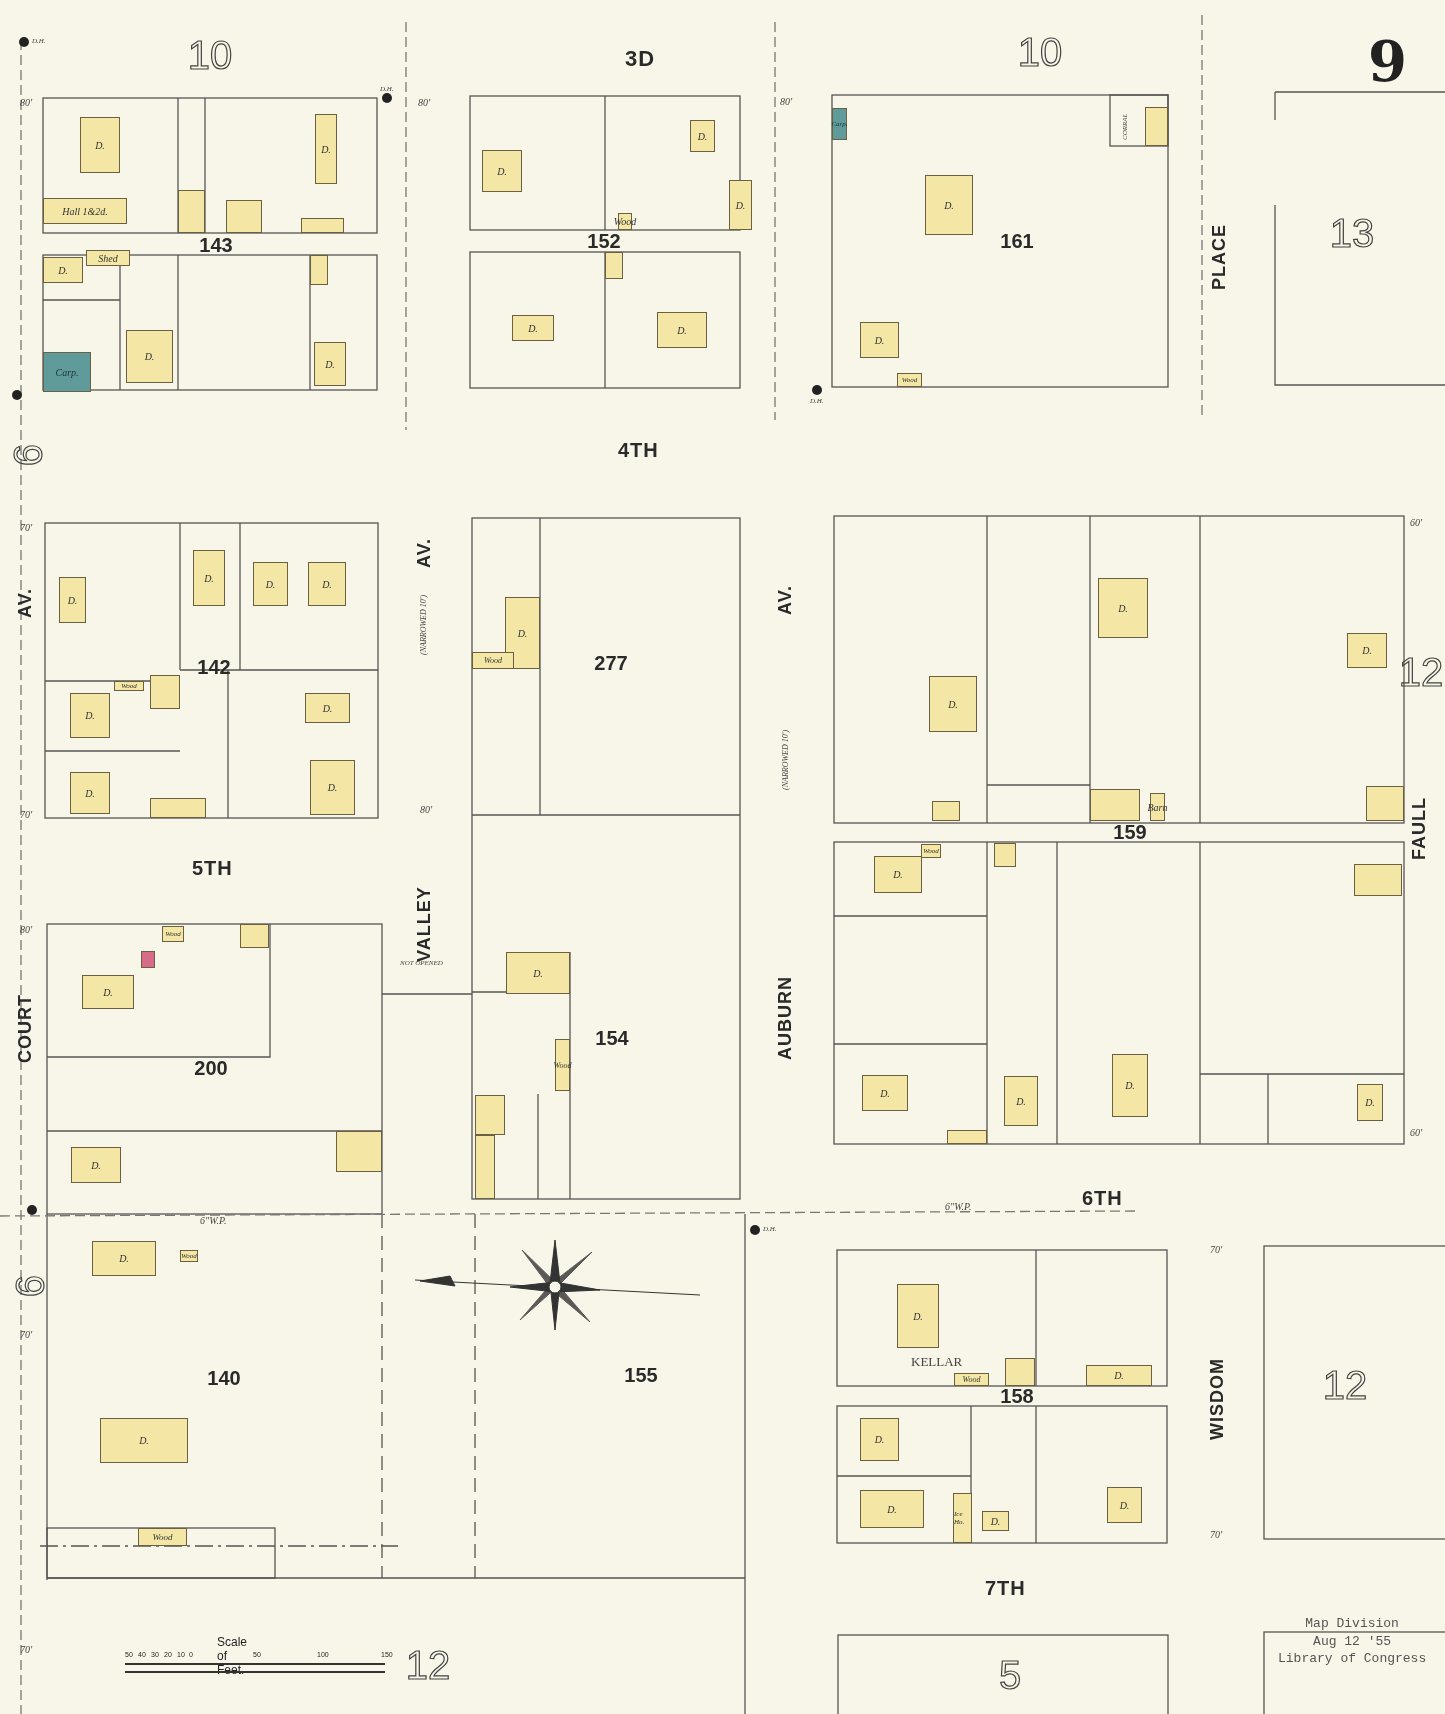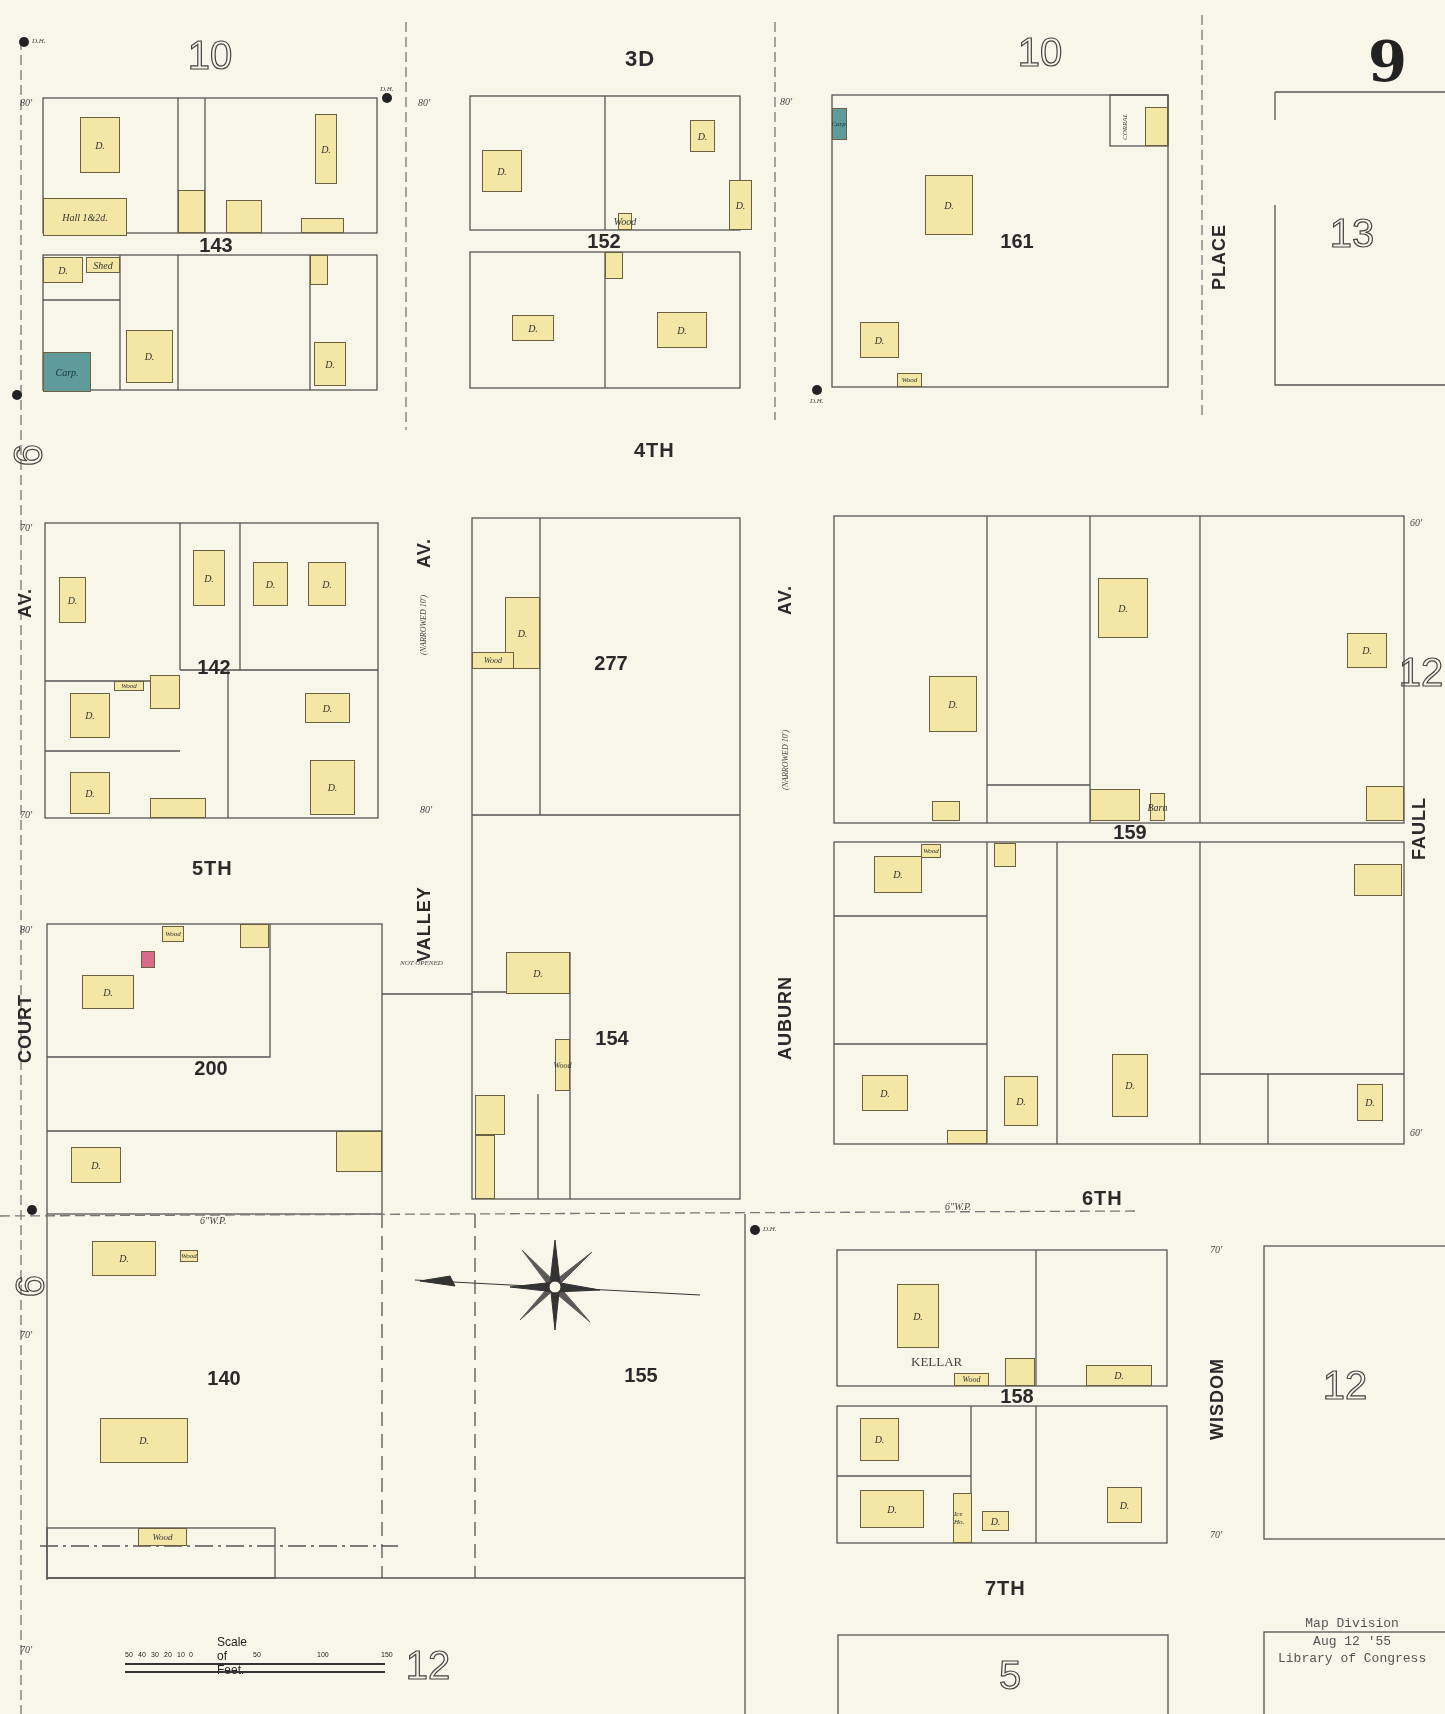--- a/index.html
+++ b/index.html
@@ -143,21 +143,21 @@
   <div class="lbl outline-num" style="left:1040px;top:52px">10</div>
   <div class="lbl outline-num" style="left:1352px;top:233px">13</div>
   <div class="lbl outline-num" style="left:28px;top:455px;transform:translate(-50%,-50%) rotate(-90deg)">6</div>
   <div class="lbl outline-num" style="left:30px;top:1286px;transform:translate(-50%,-50%) rotate(-90deg)">6</div>
   <div class="lbl outline-num" style="left:1421px;top:672px">12</div>
   <div class="lbl outline-num" style="left:1345px;top:1385px">12</div>
   <div class="lbl outline-num" style="left:428px;top:1665px">12</div>
   <div class="lbl outline-num" style="left:1010px;top:1675px">5</div>
 
   <div class="lbl street" style="left:625px;top:48px;font-size:22px">3D</div>
-  <div class="lbl street" style="left:634px;top:440px;font-size:20px">4TH</div>
+  <div class="lbl street" style="left:618px;top:440px;font-size:20px">4TH</div>
   <div class="lbl street" style="left:192px;top:858px;font-size:20px">5TH</div>
   <div class="lbl street" style="left:1082px;top:1188px;font-size:20px">6TH</div>
   <div class="lbl street" style="left:985px;top:1578px;font-size:20px">7TH</div>
   <div class="lbl street vert" style="left:16px;top:1063px">COURT</div>
   <div class="lbl street vert" style="left:16px;top:618px">AV.</div>
   <div class="lbl street vert" style="left:415px;top:962px">VALLEY</div>
   <div class="lbl street vert" style="left:415px;top:568px">AV.</div>
   <div class="lbl street vert" style="left:776px;top:1060px">AUBURN</div>
   <div class="lbl street vert" style="left:776px;top:615px">AV.</div>
   <div class="lbl street vert" style="left:1210px;top:290px">PLACE</div>
@@ -174,26 +174,26 @@
   <div class="lbl blk" style="left:611px;top:663px">277</div>
   <div class="lbl blk" style="left:1130px;top:832px">159</div>
   <div class="lbl blk" style="left:211px;top:1068px">200</div>
   <div class="lbl blk" style="left:612px;top:1038px">154</div>
   <div class="lbl blk" style="left:224px;top:1378px">140</div>
   <div class="lbl blk" style="left:641px;top:1375px">155</div>
   <div class="lbl blk" style="left:1017px;top:1396px">158</div>
 
   <div class="bld" style="left:80px;top:117px;width:40px;height:56px">D.</div>
   <div class="bld" style="left:315px;top:114px;width:22px;height:70px">D.</div>
-  <div class="bld" style="left:43px;top:198px;width:84px;height:38px">Hall 1&amp;2d.</div>
+  <div class="bld" style="left:43px;top:198px;width:84px;height:26px">Hall 1&amp;2d.</div>
   <div class="bld x" style="left:178px;top:190px;width:27px;height:43px"></div>
   <div class="bld x" style="left:226px;top:200px;width:36px;height:33px"></div>
   <div class="bld x" style="left:301px;top:218px;width:43px;height:15px"></div>
   <div class="bld" style="left:43px;top:257px;width:40px;height:26px">D.</div>
-  <div class="bld" style="left:86px;top:257px;width:34px;height:16px">Shed</div>
+  <div class="bld" style="left:86px;top:250px;width:44px;height:16px">Shed</div>
   <div class="bld garage" style="left:43px;top:352px;width:48px;height:40px">Carp.</div>
   <div class="bld" style="left:126px;top:330px;width:47px;height:53px">D.</div>
   <div class="bld x" style="left:310px;top:255px;width:18px;height:30px"></div>
   <div class="bld" style="left:314px;top:342px;width:32px;height:44px">D.</div>
 
   <div class="bld" style="left:482px;top:150px;width:40px;height:42px">D.</div>
   <div class="bld" style="left:690px;top:120px;width:25px;height:32px">D.</div>
   <div class="bld" style="left:729px;top:180px;width:23px;height:50px">D.</div>
   <div class="bld" style="left:618px;top:213px;width:14px;height:17px">Wood</div>
   <div class="bld x" style="left:605px;top:252px;width:18px;height:27px"></div>

